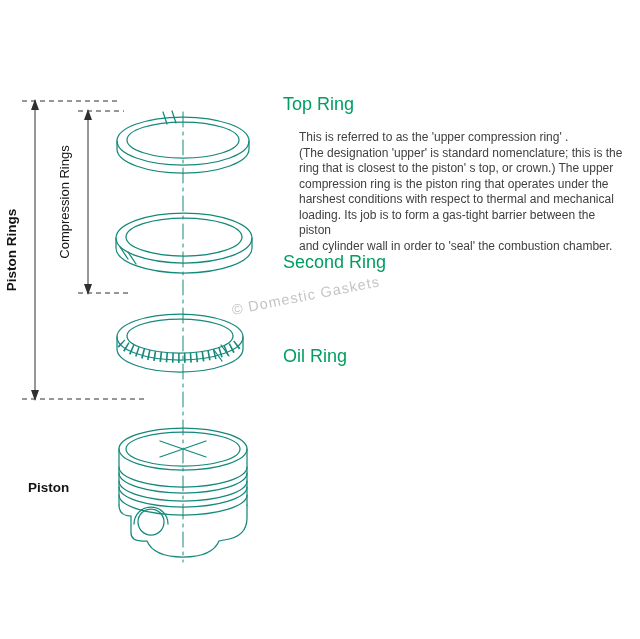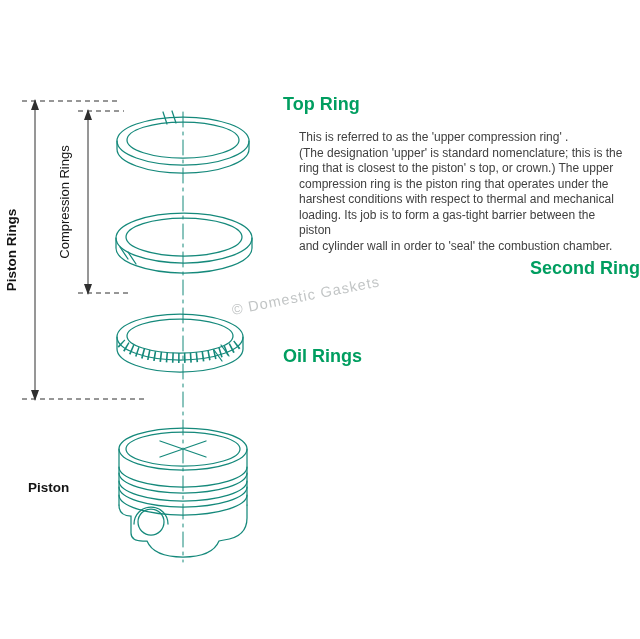--- a/index.html
+++ b/index.html
@@ -23,27 +23,27 @@
   svg .dashed { stroke-dasharray: 5 4; }
   svg .dim-fill { fill: var(--dimension, #2f2f2f); stroke: none; }
 
   
   svg .lbl { fill: #141414; font-size: 13px; font-weight: 400; }
   svg .bold { font-weight: 700; font-size: 13.5px; }
 
   
   .sec { position: absolute; left: 283px; width: 357px; }
   .sec-top { top: 94px; }
-  .sec-second { top: 258px; text-align: right; }
+  .sec-second { top: 252px; }
   .sec-oil { top: 346px; }
   .heading {
     margin: 0 0 8px 0;
     font-size: 18px;
     line-height: 20px;
-    font-weight: 700;
+    font-weight: 400;
     color: var(--heading, #009e60);
   }
   .body {
     margin: 16px;
     font-size: 12px;
     line-height: 15.5px;
     color: var(--body_text, #404040);
     white-space: pre-line;
   }
 
@@ -143,17 +143,17 @@
 harshest  conditions with respect to thermal and mechanical
 loading. Its job is to form a gas-tight barrier between the piston
 and cylinder wall in order to 'seal' the combustion chamber.</p>
     </section>
 
     <section class="sec sec-second">
       <h2 class="heading">Second Ring</h2>
     </section>
 
     <section class="sec sec-oil">
-      <h2 class="heading">Oil Rings</h2>
+      <h2 class="heading">Oil Ring</h2>
     </section>
   </main>
 
 </div>
 
 </body></html>

